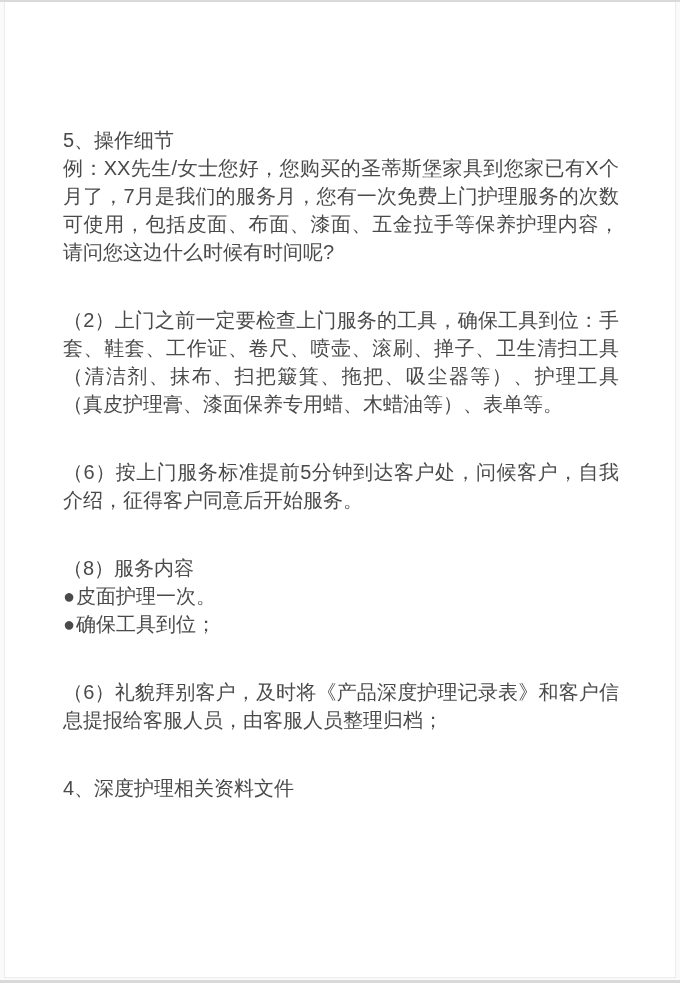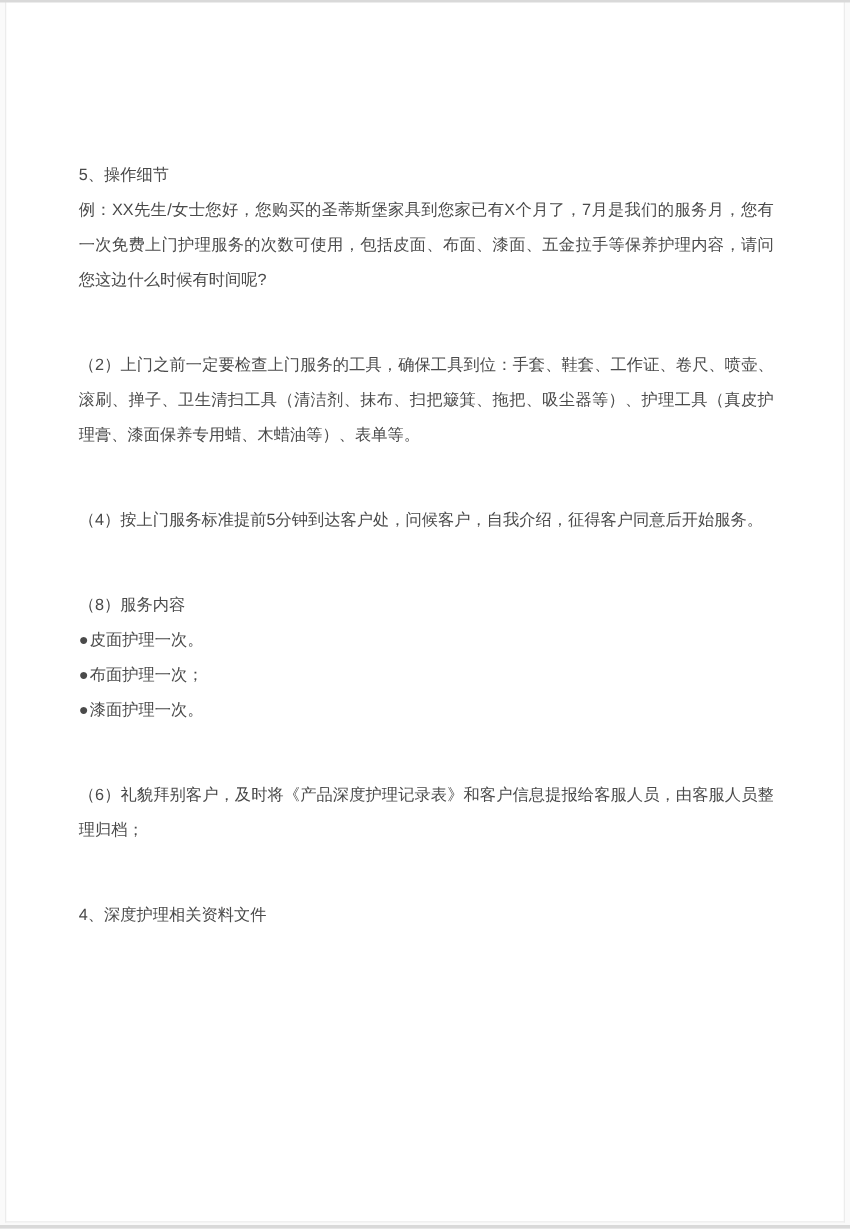--- a/index.html
+++ b/index.html
@@ -25,42 +25,41 @@
     border-left: 1px solid var(--edge, #ececec);
     border-right: 1px solid var(--edge, #ececec);
     border-bottom: 1px solid var(--edge, #ececec);
   }
   .content {
     position: absolute;
     left: 58px;
     top: 126px;
     width: 556px;
     color: var(--text, #4a4a4a);
-    font-size: 13px;
+    font-size: 20px;
     line-height: 28px;
     text-align: justify;
     word-break: break-all;
   }
   .content p { margin: 0; }
   .content p.gap { margin-top: 40px; }
   .bullet .bullet-dot { margin-right: 1px; }
 </style>
 </head>
 <body>
 
 <div class="top-strip"></div>
 
 <div class="page">
   <div class="content">
       <p class="heading"><span>5、操作细节</span></p>
       <p class="paragraph"><span>例：XX先生/女士您好，您购买的圣蒂斯堡家具到您家已有X个月了，7月是我们的服务月，您有一次免费上门护理服务的次数可使用，包括皮面、布面、漆面、五金拉手等保养护理内容，请问您这边什么时候有时间呢?</span></p>
       <p class="paragraph gap"><span>（2）上门之前一定要检查上门服务的工具，确保工具到位：手套、鞋套、工作证、卷尺、喷壶、滚刷、掸子、卫生清扫工具（清洁剂、抹布、扫把簸箕、拖把、吸尘器等）、护理工具（真皮护理膏、漆面保养专用蜡、木蜡油等）、表单等。</span></p>
-      <p class="paragraph gap"><span>（4）按上门服务标准提前5分钟到达客户处，问候客户，自我介绍，征得客户同意后开始服务。</span></p>
+      <p class="paragraph gap"><span>（6）按上门服务标准提前5分钟到达客户处，问候客户，自我介绍，征得客户同意后开始服务。</span></p>
       <p class="paragraph gap"><span>（8）服务内容</span></p>
       <p class="bullet"><span class="bullet-dot">●</span><span>皮面护理一次。</span></p>
-      <p class="bullet"><span class="bullet-dot">●</span><span>布面护理一次；</span></p>
-      <p class="bullet"><span class="bullet-dot">●</span><span>漆面护理一次。</span></p>
+      <p class="bullet"><span class="bullet-dot">●</span><span>确保工具到位；</span></p>
       <p class="paragraph gap"><span>（6）礼貌拜别客户，及时将《产品深度护理记录表》和客户信息提报给客服人员，由客服人员整理归档；</span></p>
       <p class="heading gap"><span>4、深度护理相关资料文件</span></p>
     </div>
 </div>
 
 <div class="bottom-strip"></div>
 
 </body></html>

